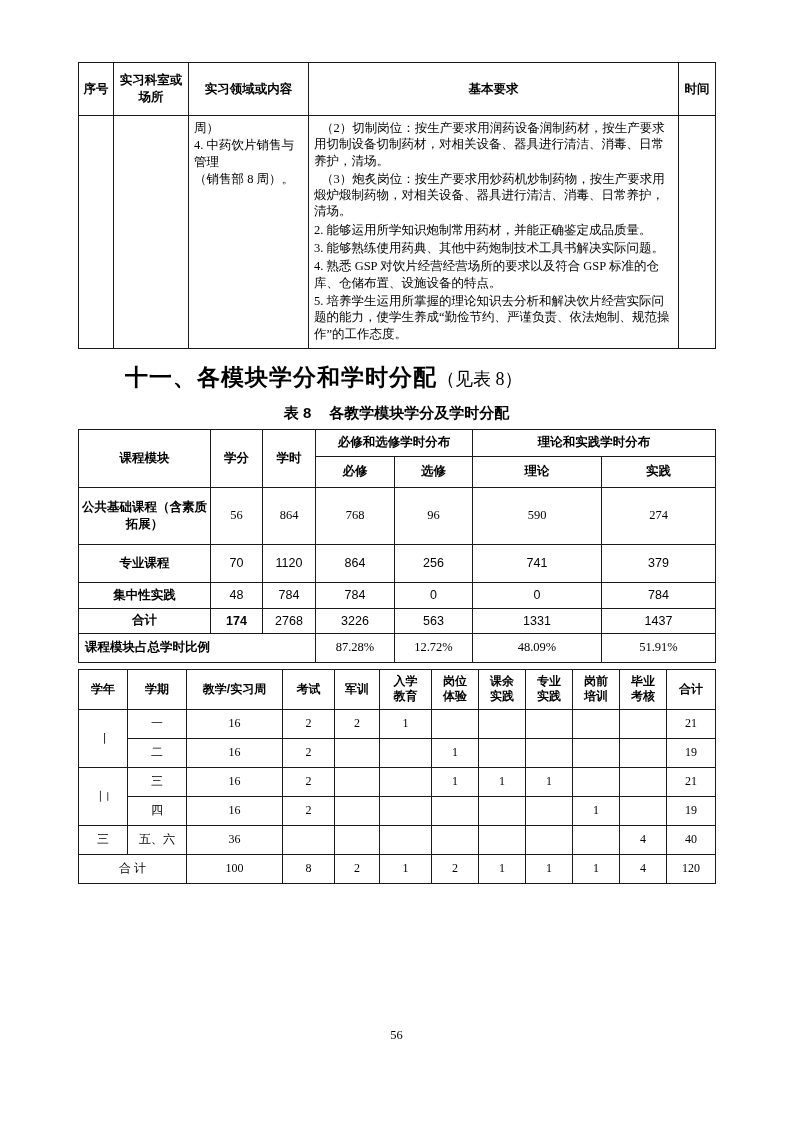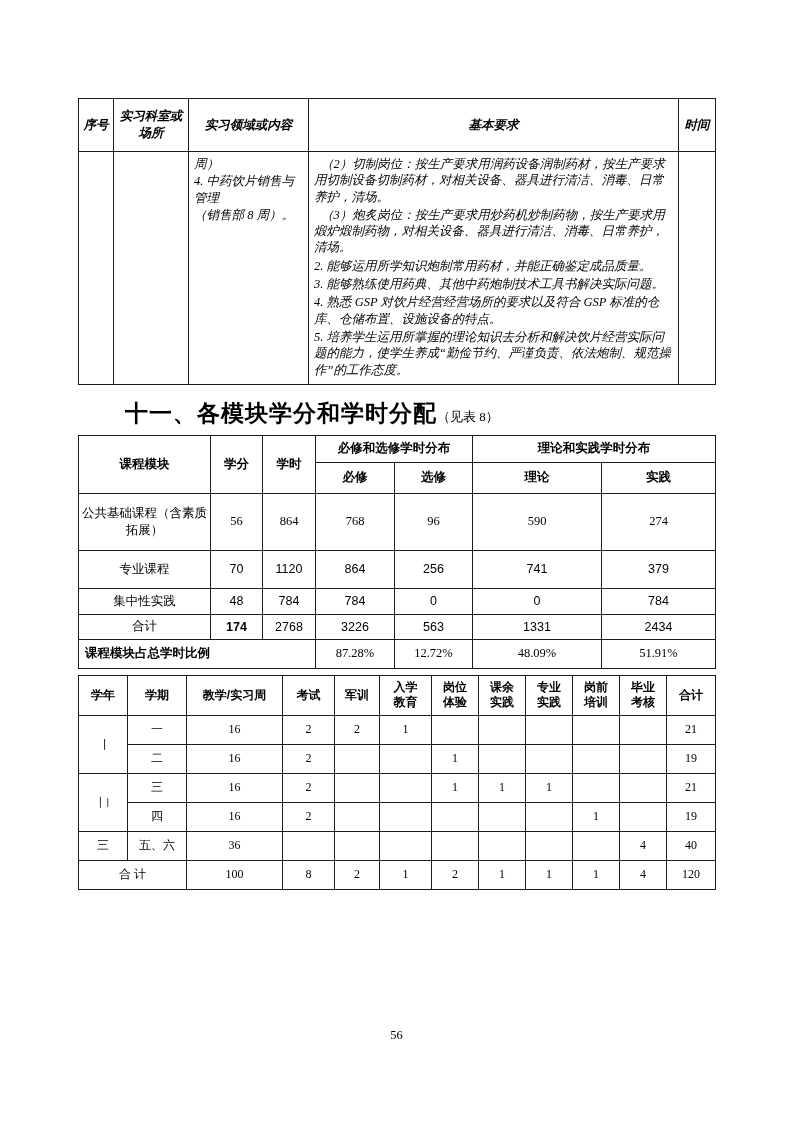--- a/index.html
+++ b/index.html
@@ -6,44 +6,44 @@
   .page{position:relative;width:793px;height:1122px;background:#fff;color:#000;
         font-family:"Liberation Serif","DejaVu Serif",serif;overflow:hidden;}
   .content{margin-left:78px;width:637px;}
 
   table{border-collapse:collapse;table-layout:fixed;width:637px;}
   th,td{border:1.5px solid #1a1a1a;overflow:hidden;}
   th{font-family:"Liberation Sans","DejaVu Sans",sans-serif;font-weight:bold;
      text-align:center;vertical-align:middle;white-space:pre-line;padding:1px;}
 
   
-  .t1{margin-top:98px;font-style:italic;}
+  .t1{margin-top:62px;}
   .t1 th{font-size:12.5px;}
   .t1-head{height:53px;}
   .t1-body{height:204px;}
   .t1-body td{vertical-align:top;font-size:12.5px;line-height:16.3px;padding:4px 5px;}
   .field-cell div{margin:0 0 1px 0;}
   .req-cell p{margin:0 0 2px 0;}
   .req-cell p.ind{text-indent:7px;}
 
   
   .h-sec{margin-top:13px;padding-left:47px;
          font-family:"Liberation Sans","DejaVu Sans",sans-serif;}
   .h-main{font-size:23px;font-weight:bold;letter-spacing:1px;}
-  .h-suffix{font-size:13px;font-weight:normal;
+  .h-suffix{font-size:18px;font-weight:normal;
             font-family:"Liberation Serif","DejaVu Serif",serif;}
   .caption{margin-top:11px;text-align:center;font-weight:bold;font-size:15px;
            font-family:"Liberation Sans","DejaVu Sans",sans-serif;}
   .cap-label{margin-right:18px;}
 
   
   .t8{margin-top:6px;}
   .t8 th{font-size:12.5px;}
   .t8 td{text-align:center;vertical-align:middle;font-size:12.5px;padding:1px 2px;}
-  .t8 td.lbl{font-family:"Liberation Sans","DejaVu Sans",sans-serif;font-weight:normal;}
+  .t8 td.lbl{font-family:"Liberation Sans","DejaVu Sans",sans-serif;font-weight:bold;}
   .t8 td.lbl-left{font-family:"Liberation Sans","DejaVu Sans",sans-serif;font-weight:bold;
                   text-align:left;padding-left:6px;}
   .t8 td.ns{font-family:"Liberation Sans","DejaVu Sans",sans-serif;}
   .t8 td.b{font-weight:bold;}
   .t8h1{height:27px;} .t8h2{height:31px;}
   .t8r0{height:57px;} .t8r1{height:38px;} .t8r2{height:26px;margin-left:31px;}
   .t8r3{height:25px;} .t8ratio{height:29px;}
 
   
   .t9{margin-top:6px;}
@@ -96,20 +96,23 @@
         </td>
         <td></td>
       </tr>
     </tbody>
       </table>
 
     <div class="h-sec">
       <span class="h-main">十一、各模块学分和学时分配</span><span class="h-suffix">（见表 8）</span>
     </div>
 
+    <div class="caption">
+      <span class="cap-label">表 8</span><span>各教学模块学分及学时分配</span>
+    </div>
 
     <table class="t8">
       <colgroup>
         <col style="width:132px">
           <col style="width:52px">
           <col style="width:53px">
         <col style="width:79px">
           <col style="width:78px">
           <col style="width:129px">
           <col style="width:114px">
@@ -155,21 +158,21 @@
         <td class="ns">0</td>
         <td class="ns">784</td>
       </tr>
       <tr class="t8r3">
         <td class="lbl">合计</td>
         <td class="ns b">174</td>
         <td class="ns">2768</td>
         <td class="ns">3226</td>
         <td class="ns">563</td>
         <td class="ns">1331</td>
-        <td class="ns">2434</td>
+        <td class="ns">1437</td>
       </tr>
       <tr class="t8ratio">
         <td colspan="3" class="lbl-left">课程模块占总学时比例</td>
         <td>87.28%</td>
         <td>12.72%</td>
         <td>48.09%</td>
         <td>51.91%</td>
       </tr>
     </tbody>
       </table>

